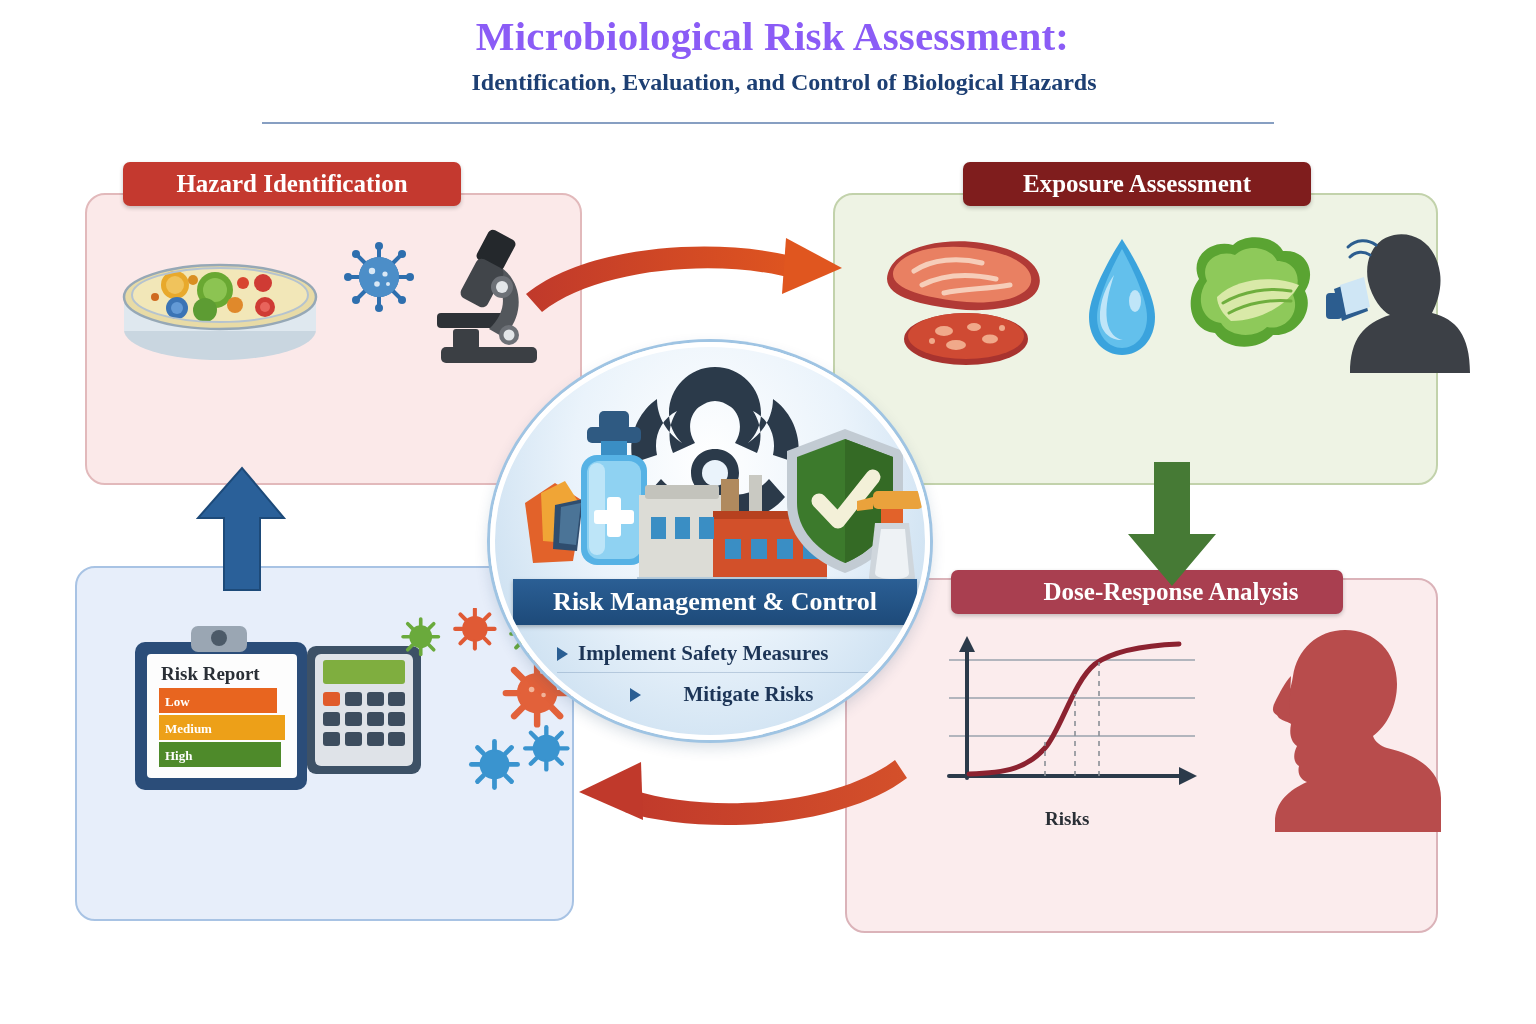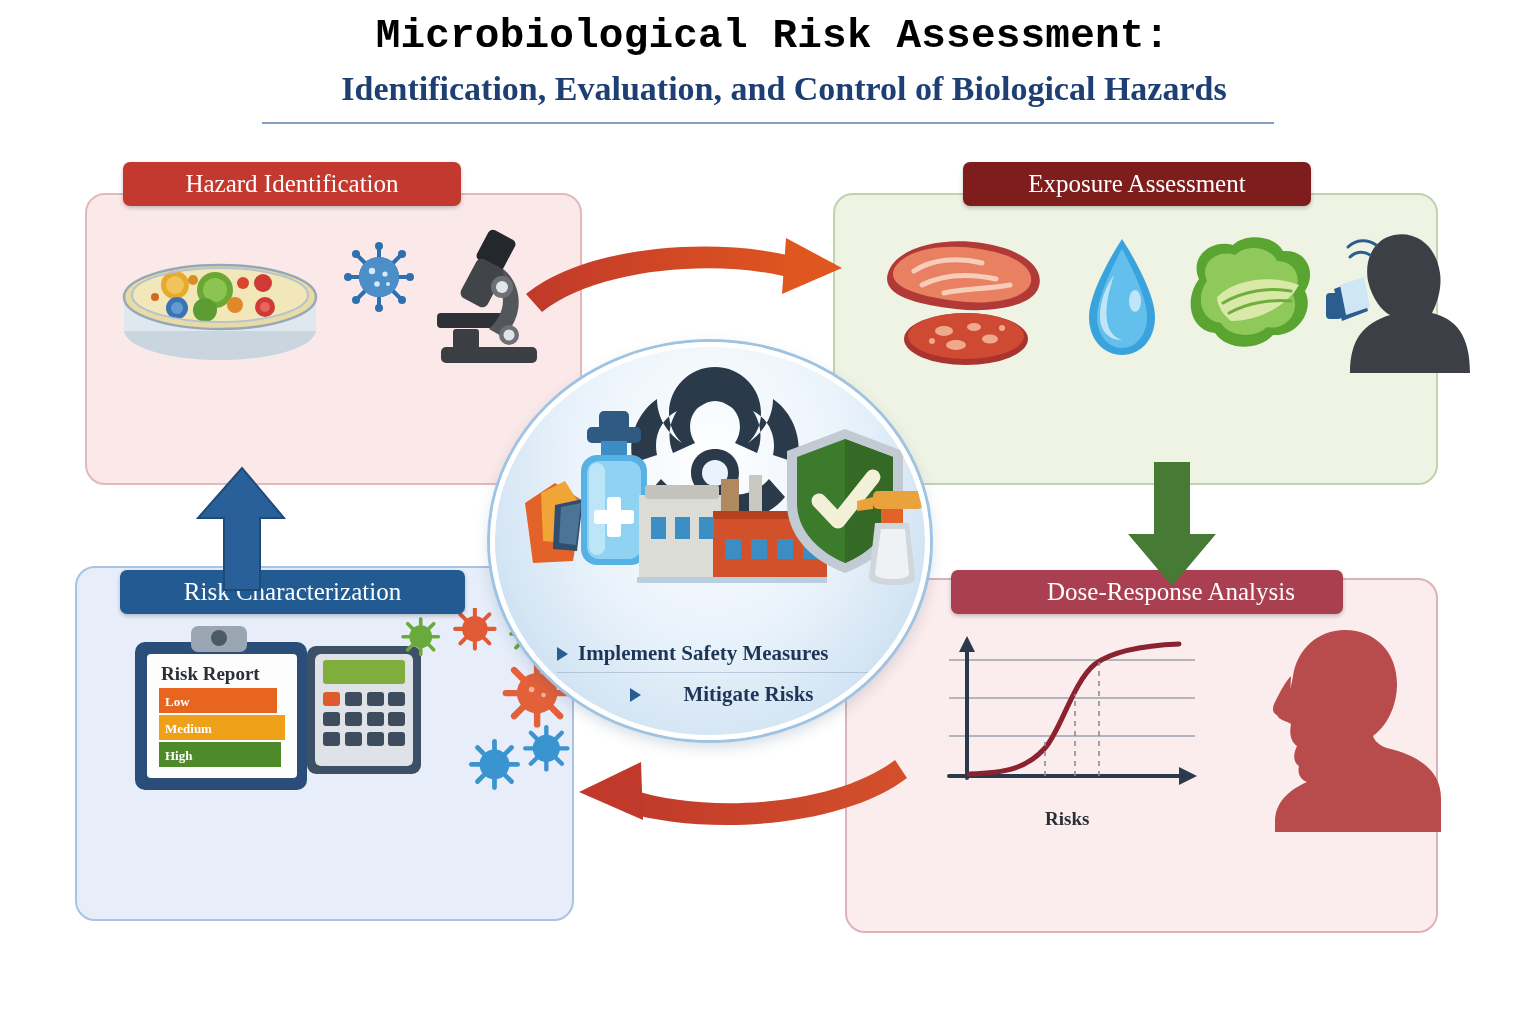--- a/index.html
+++ b/index.html
@@ -7,32 +7,32 @@
     width: 1536px; height: 1024px;
     background: #ffffff;
     font-family: "Liberation Sans", sans-serif;
     overflow: hidden;
   }
   #stage { position: relative; width: 1536px; height: 1024px; background:#fff; }
 
   
   .title-wrap { position:absolute; left:0; top:14px; width:1536px; text-align:center; }
   .title-main {
-    font-family: Liberation Mono, monospace;
+    font-family: Liberation Serif, serif;
     font-weight: bold;
     font-size: 41px;
-    color: #000000;
+    color: #8b5cf6;
     letter-spacing: .2px;
     line-height: 1.12;
     margin-left: 9px;
   }
   .title-sub {
     font-family: "Liberation Serif", serif;
     font-weight: bold;
-    font-size: 34px;
+    font-size: 24px;
     color: #1d3f73;
     margin-top: 9px;
     line-height: 1.15;
     margin-left: 32px;
   }
   .title-rule {
     position:absolute; left:262px; top:122px; width:1012px; height:2px;
     background:#5f7fae; opacity:.75;
   }
 
@@ -51,21 +51,21 @@
                 background:#e7eefa; border-color:#a8c3e4; }
   .p-dose     { left:845px; top:578px; width:593px; height:355px;
                 background:#fbeced; border-color:#dbb3b9; }
 
   
   .banner {
     position:absolute;
     border-radius: 7px;
     color:#fff;
     font-family:"Liberation Serif", serif;
-    font-weight:normal;
+    font-weight:bold;
     font-size:25px;
     text-align:center;
     line-height: 44px;
     height:44px;
     box-shadow: 0 2px 4px rgba(0,0,0,.22);
     white-space: nowrap;
   }
   .b-hazard   { left:123px;  top:162px; width:338px; background:#c4392f; }
   .b-exposure { left:963px;  top:162px; width:348px; background:#7f1d1d; }
   .b-risk     { left:120px;  top:570px; width:345px; background:#225b92; }
@@ -404,21 +404,20 @@
             <line x1="20" y1="20" x2="11" y2="11"></line>
               <line x1="52" y1="52" x2="61" y2="61"></line>
             <line x1="52" y1="20" x2="61" y2="11"></line>
               <line x1="20" y1="52" x2="11" y2="61"></line>
             </g>
           </g>
       </g>
     </svg>
 
   </div>
-  <div class="banner b-risk">Risk Characterization</div>
 
   <div class="panel p-dose">
 
     <svg class="art" style="left:80px; top:50px;" width="300" height="190" viewBox="0 0 300 190">
       <g stroke="#9aa3ad" stroke-width="1.6">
         <line x1="22" y1="30" x2="268" y2="30"></line>
         <line x1="22" y1="68" x2="268" y2="68"></line>
         <line x1="22" y1="106" x2="268" y2="106"></line>
       </g>
       <g stroke="#2b3a4a" stroke-width="4" stroke-linecap="round">
@@ -541,20 +540,21 @@
       <rect x="30" y="24" width="22" height="14" fill="#e2622a"></rect>
       <path d="M24 38 L58 38 L64 92 C64 98 58 100 44 100 C30 100 18 98 18 92 Z" fill="#cfd6dc"></path>
       <path d="M30 44 L54 44 L58 88 C58 92 52 94 42 94 C32 94 24 92 24 88 Z" fill="#eef2f5"></path>
       <g stroke="#e2622a" stroke-width="3.5" stroke-linecap="round">
         <line x1="78" y1="10" x2="90" y2="4"></line>
           <line x1="80" y1="22" x2="93" y2="22"></line>
         <line x1="78" y1="34" x2="90" y2="40"></line>
       </g>
     </svg>
 
+    <div class="center-band">Risk Management &amp; Control</div>
 
     <div class="center-bullets">
       <div class="bullet-row">
         <span class="bullet-tri blue"></span>
         <span class="bullet-text">Implement Safety Measures</span>
       </div>
       <div class="bullet-row row2">
         <span class="bullet-tri blue"></span>
         <span class="bullet-text">Mitigate Risks</span>
       </div>

